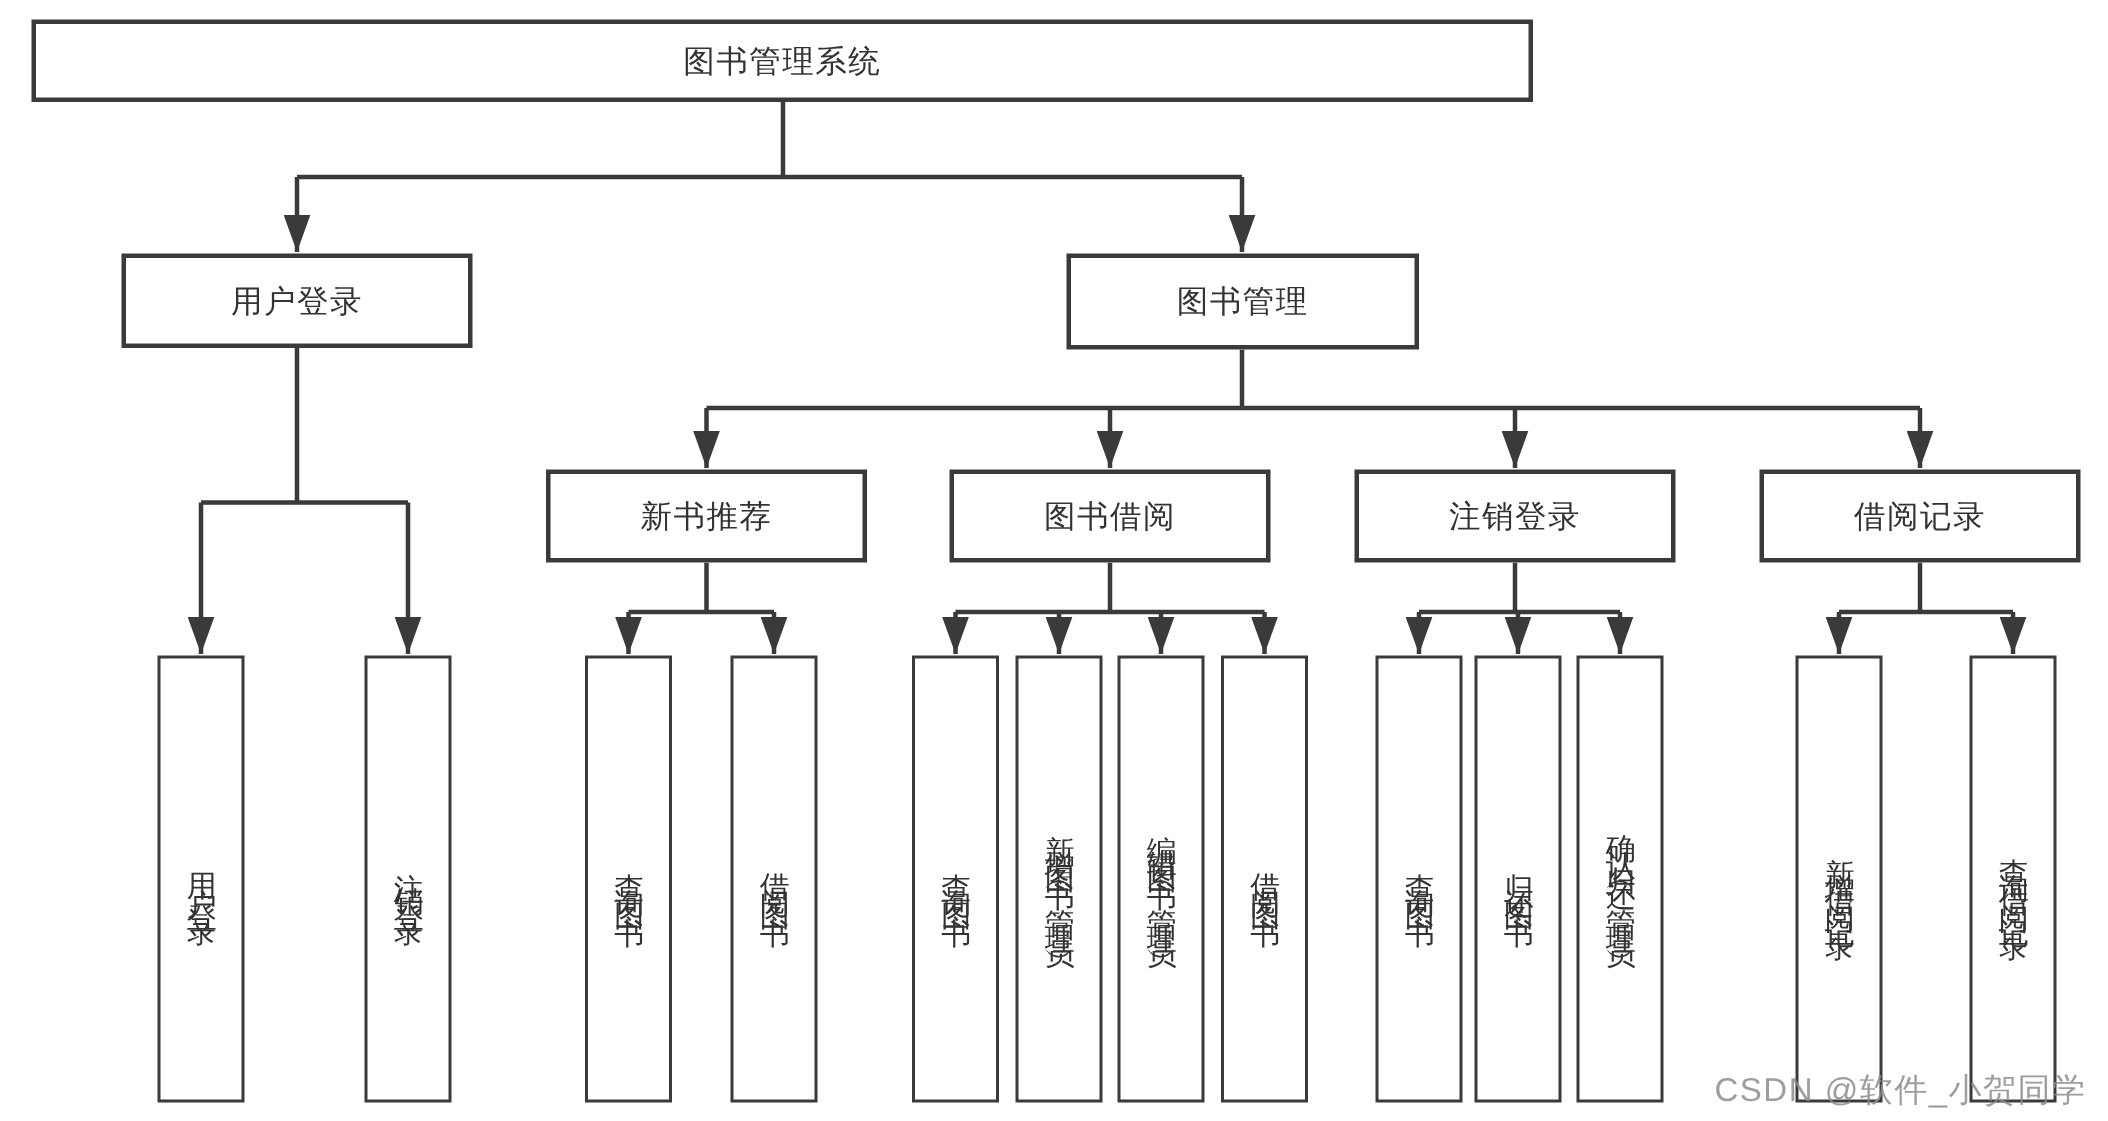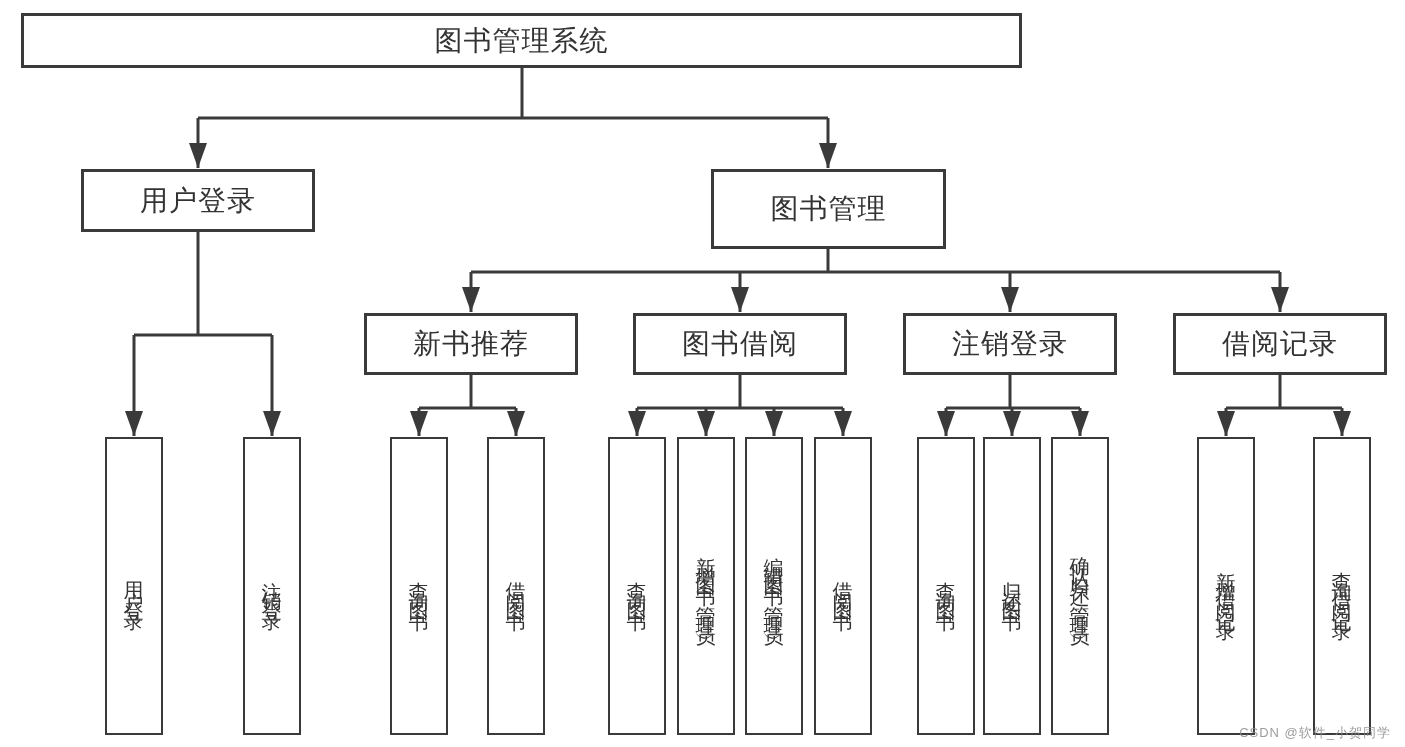--- a/index.html
+++ b/index.html
@@ -27,41 +27,41 @@
     position: absolute;
     background: #ffffff;
     border: 3px solid #3a3a3a;
     box-sizing: border-box;
     display: flex;
     align-items: center;
     justify-content: center;
     color: #333333;
   }
   .node .label {
-    font-size: 28px;
+    font-size: 21px;
     letter-spacing: 1px;
     white-space: nowrap;
   }
   .leaf {
     border-width: 2.5px;
   }
   .leaf .vlabel {
     writing-mode: vertical-rl;
     text-orientation: mixed;
     font-size: 20px;
     line-height: 1;
     letter-spacing: 10px;
     white-space: nowrap;
     color: #333333;
   }
   
   .box-root          { left: 21px;   top: 13px;  width: 1001px; height: 55px; }
   
   .box-user-login    { left: 81px;   top: 169px; width: 234px;  height: 63px; }
-  .box-book-mgmt     { left: 711px;  top: 169px; width: 235px;  height: 80px; }
+  .box-book-mgmt     { left: 711px;  top: 169px; width: 235px;  height: 64px; }
   
   .box-new-books     { left: 364px;  top: 313px; width: 214px;  height: 62px; }
   .box-book-borrow   { left: 633px;  top: 313px; width: 214px;  height: 62px; }
   .box-cur-borrow    { left: 903px;  top: 313px; width: 214px;  height: 62px; }
   .box-borrow-rec    { left: 1173px; top: 313px; width: 214px;  height: 62px; text-align: center; }
   
   .leaf              { top: 437px; width: 58px; height: 298px; }
   .leaf-ul1 { left: 105px; }
   .leaf-ul2 { left: 243px; }
   .leaf-nb1 { left: 390px; }
@@ -73,21 +73,21 @@
   .leaf-cb1 { left: 917px; }
   .leaf-cb2 { left: 983px; }
   .leaf-cb3 { left: 1051px; }
   .leaf-br1 { left: 1197px; }
   .leaf-br2 { left: 1313px; }
 
   .watermark {
     position: absolute;
     right: 14px;
     bottom: 5px;
-    font-size: 13px;
+    font-size: 22px;
     color: rgba(140, 140, 140, 0.85);
     white-space: nowrap;
     letter-spacing: 1px;
   }
 </style>
 </head>
 <body>
 
 <div id="stage">
 

